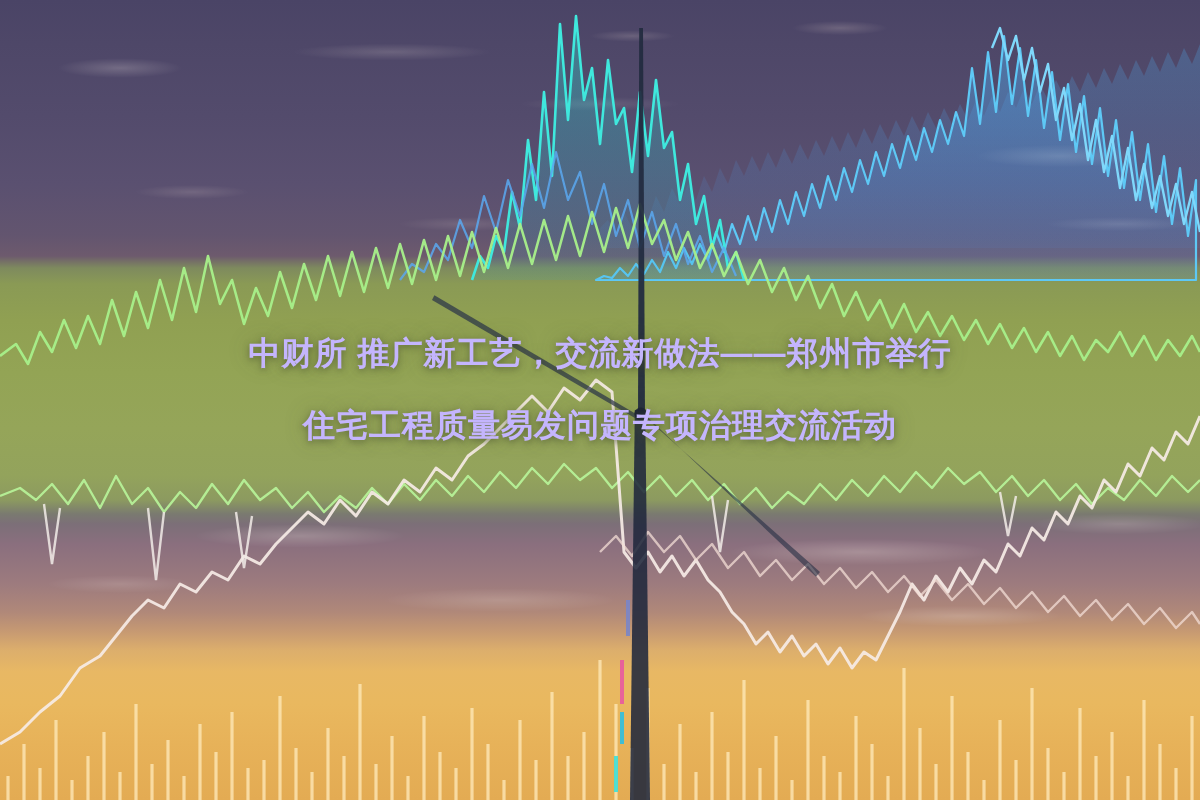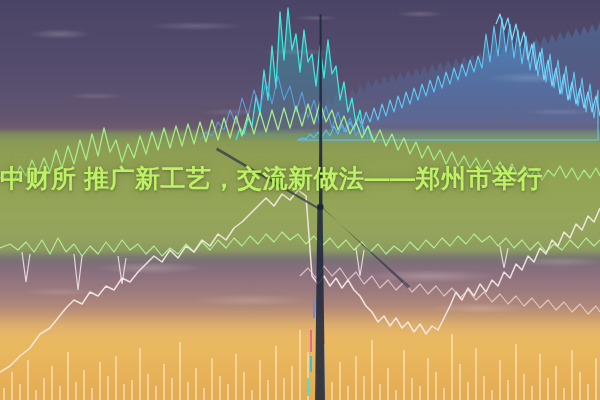--- a/index.html
+++ b/index.html
@@ -72,22 +72,23 @@
   svg.chartlayer{position:absolute;inset:0;width:600px;height:400px;}
 
   
   #turbine{position:absolute;inset:0;}
 
   
   #headline{
     position:absolute;
     left:0;right:0;
     top:160px;
-    color:#bef264;
-    font-size:25px;
+    text-align:center;
+    color:#c4b5fd;
+    font-size:16px;
     font-weight:bold;
     line-height:36px;
     letter-spacing:.5px;
     text-shadow:0 1px 3px rgba(60,70,40,.55), 0 0 10px rgba(80,90,50,.35);
     white-space:nowrap;
   }
   #headline .ln{display:block;}
 </style>
 </head>
 <body>
@@ -307,15 +308,16 @@
 
     <polygon points="318,207 320,210.5 216,150 217.2,147.6" fill="#2b3448" opacity=".72"></polygon>
 
     <polygon points="321,206 322.6,208.6 410,286 408,288.4" fill="#283146" opacity=".62"></polygon>
 
     <circle cx="320.4" cy="207" r="3.2" fill="#1d2436" opacity=".9"></circle>
   </svg>
 
   <div id="headline">
     <span class="ln">中财所 推广新工艺，交流新做法——郑州市举行</span>
+    <span class="ln">住宅工程质量易发问题专项治理交流活动</span>
   </div>
 
 </div>
 
 </body></html>

